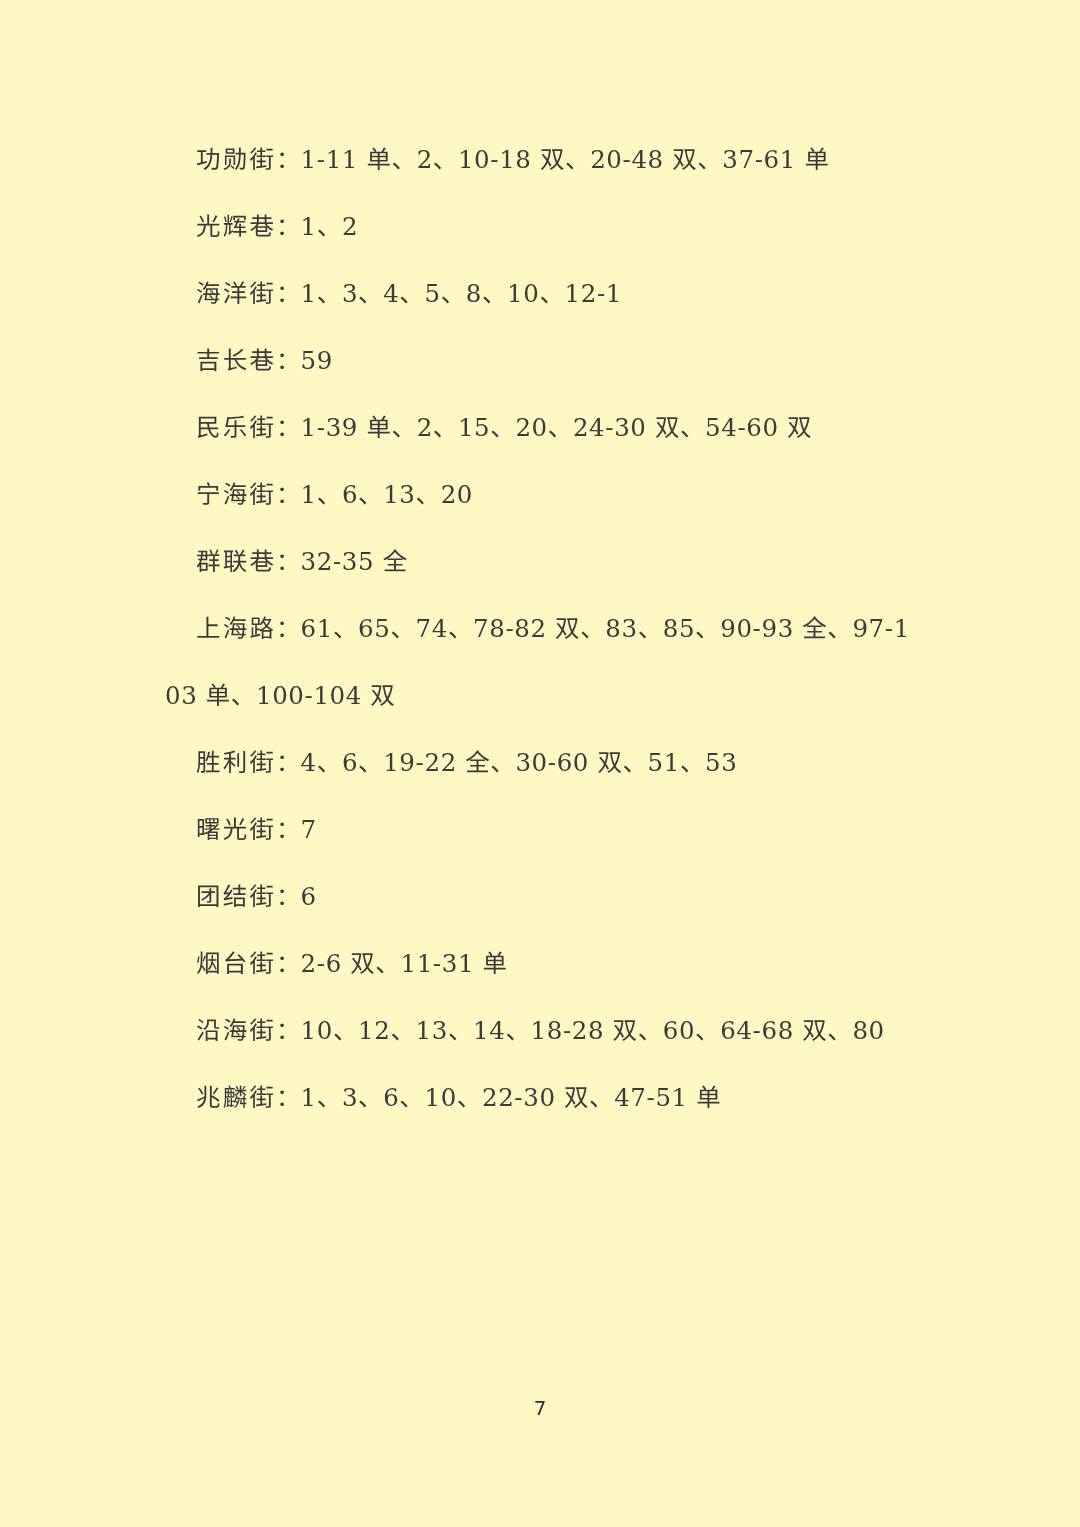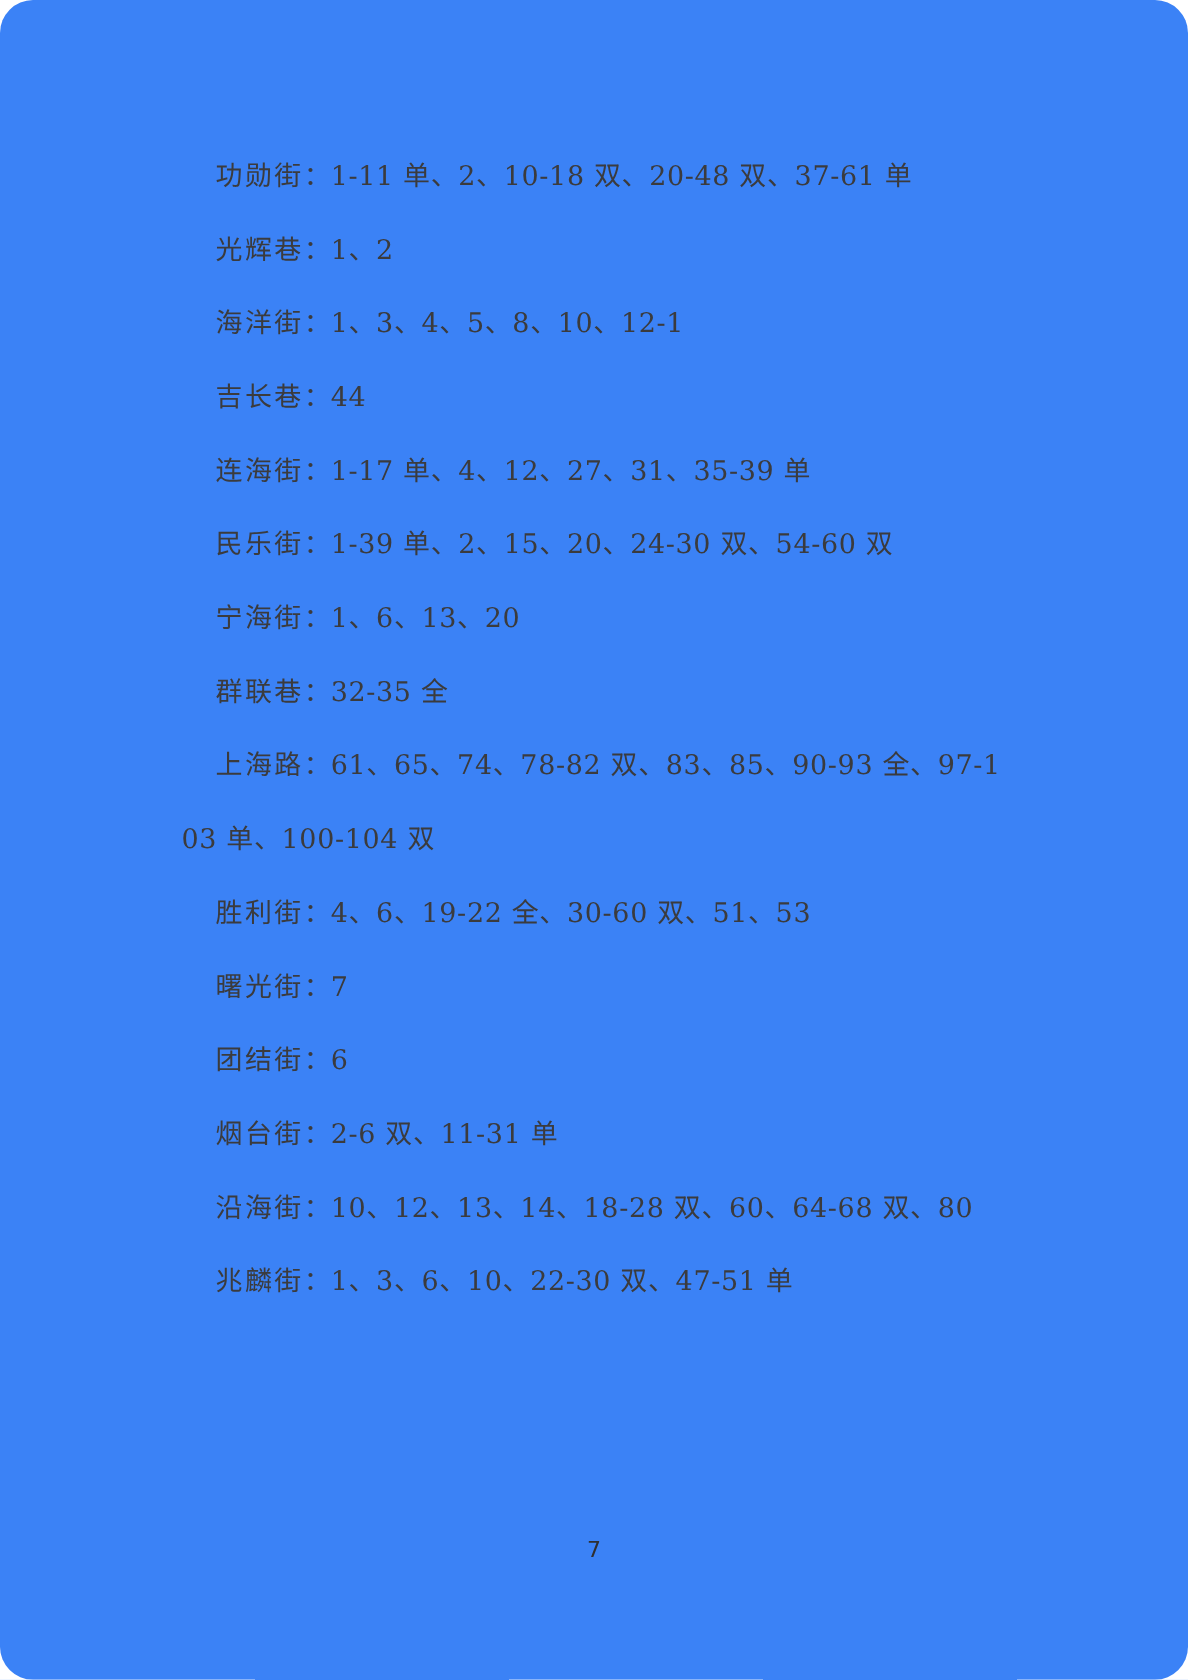--- a/index.html
+++ b/index.html
@@ -58,29 +58,28 @@
     top: 1396px;
     text-align: center;
     color: #2f2f31;
     font-size: 20px;
     font-family: "DejaVu Sans", "Liberation Sans", sans-serif;
   }
 </style>
 </head>
 <body>
 
-<div class="page" style="background: #3b82f6; border-radius: 30px;">
+<div class="page" style="background: #fef9c3;">
 
   <div class="doc-body">
 
   <div class="addr-line" style="color: rgb(59, 59, 61);"><span class="street">功勋街</span><span class="colon">：</span><span class="nums">1-11 单、2、10-18 双、20-48 双、37-61 单</span></div>
       <div class="addr-line" style="color: rgb(59, 59, 61);"><span class="street">光辉巷</span><span class="colon">：</span><span class="nums">1、2</span></div>
       <div class="addr-line" style="color: rgb(59, 59, 61);"><span class="street">海洋街</span><span class="colon">：</span><span class="nums">1、3、4、5、8、10、12-1</span></div>
-      <div class="addr-line" style="color: rgb(59, 59, 61);"><span class="street">吉长巷</span><span class="colon">：</span><span class="nums">44</span></div>
-      <div class="addr-line" style="color: rgb(59, 59, 61);"><span class="street">连海街</span><span class="colon">：</span><span class="nums">1-17 单、4、12、27、31、35-39 单</span></div>
+      <div class="addr-line" style="color: rgb(59, 59, 61);"><span class="street">吉长巷</span><span class="colon">：</span><span class="nums">59</span></div>
       <div class="addr-line" style="color: rgb(59, 59, 61);"><span class="street">民乐街</span><span class="colon">：</span><span class="nums">1-39 单、2、15、20、24-30 双、54-60 双</span></div>
       <div class="addr-line" style="color: rgb(59, 59, 61);"><span class="street">宁海街</span><span class="colon">：</span><span class="nums">1、6、13、20</span></div>
       <div class="addr-line" style="color: rgb(59, 59, 61);"><span class="street">群联巷</span><span class="colon">：</span><span class="nums">32-35 全</span></div>
       <div class="addr-line" style="color: rgb(59, 59, 61);"><span class="street">上海路</span><span class="colon">：</span><span class="nums">61、65、74、78-82 双、83、85、90-93 全、97-103 单、100-104 双</span></div>
       <div class="addr-line" style="color: rgb(59, 59, 61);"><span class="street">胜利街</span><span class="colon">：</span><span class="nums">4、6、19-22 全、30-60 双、51、53</span></div>
       <div class="addr-line" style="color: rgb(59, 59, 61);"><span class="street">曙光街</span><span class="colon">：</span><span class="nums">7</span></div>
       <div class="addr-line" style="color: rgb(59, 59, 61);"><span class="street">团结街</span><span class="colon">：</span><span class="nums">6</span></div>
       <div class="addr-line" style="color: rgb(59, 59, 61);"><span class="street">烟台街</span><span class="colon">：</span><span class="nums">2-6 双、11-31 单</span></div>
       <div class="addr-line" style="color: rgb(59, 59, 61);"><span class="street">沿海街</span><span class="colon">：</span><span class="nums">10、12、13、14、18-28 双、60、64-68 双、80</span></div>
       <div class="addr-line" style="color: rgb(59, 59, 61);"><span class="street">兆麟街</span><span class="colon">：</span><span class="nums">1、3、6、10、22-30 双、47-51 单</span></div>

